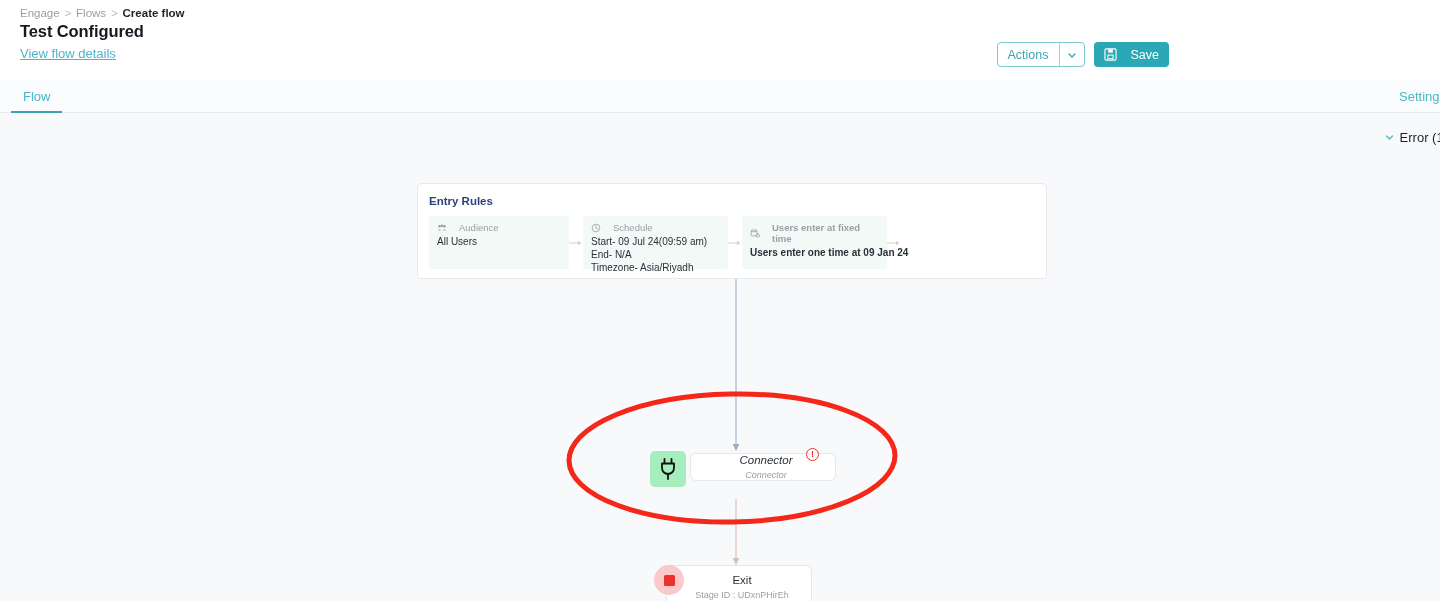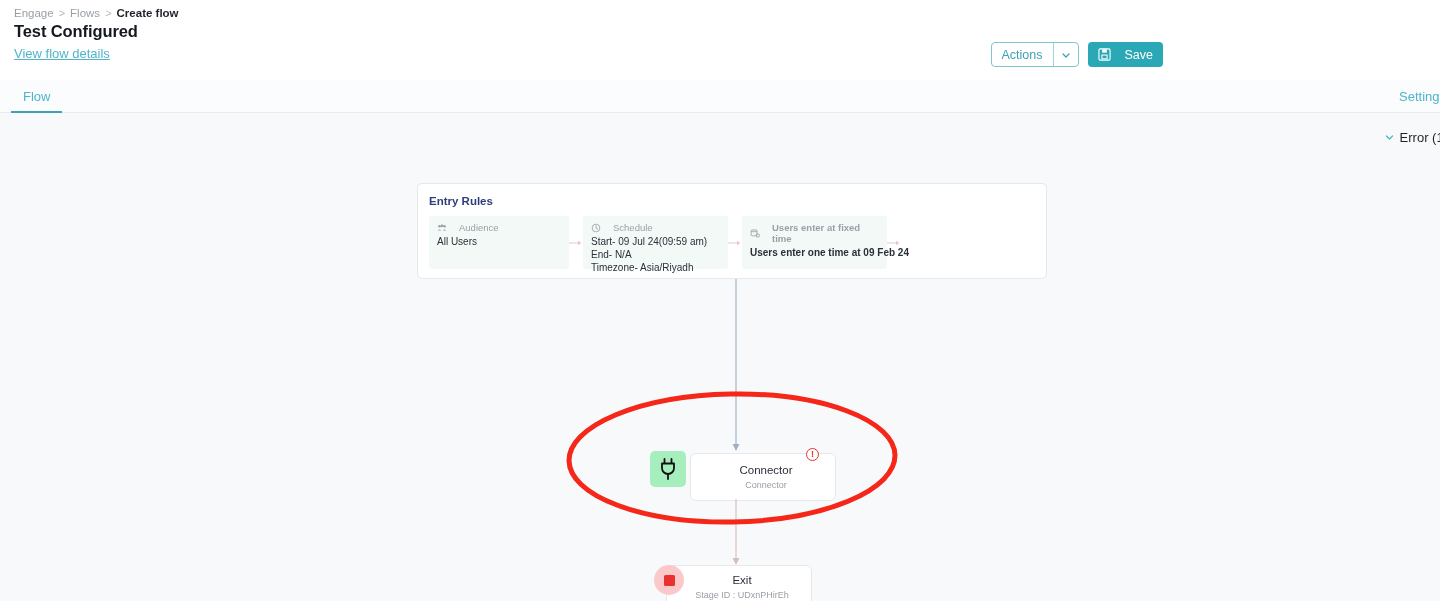--- a/index.html
+++ b/index.html
@@ -5,21 +5,21 @@
   * { box-sizing: border-box; margin: 0; padding: 0; }
   html, body {
     width: 1440px; height: 601px;
     font-family: "Liberation Sans", sans-serif;
     background: #ffffff;
     overflow: hidden;
   }
 
   
   .header {
-    position: absolute; top: 0; left: 0;
+    position: absolute; top: 0; left: 6px;
     width: 1163px; height: 80px;
     background: #ffffff;
   }
   .breadcrumb {
     position: absolute; left: 14px; top: 7px;
     font-size: 11.5px; color: #9aa0a6;
     display: flex; align-items: center; gap: 5px;
     white-space: nowrap;
   }
   .breadcrumb .crumb { color: #9aa0a6; }
@@ -160,21 +160,21 @@
   }
   .edge svg { display: block; }
 
   .node {
     position: absolute;
     background: #ffffff;
     border: 1px solid #e6e8ec;
     border-radius: 6px;
     display: flex; align-items: center;
   }
-  .node-connector { left: 690px; top: 340px; width: 146px; height: 48px; }
+  .node-connector { left: 690px; top: 340px; width: 146px; height: 28px; font-style: italic; }
   .node-exit      { left: 666px; top: 452px; width: 146px; height: 44px; }
 
   .node-text {
     width: 100%; text-align: center;
     padding-left: 6px;
   }
   .node-title { font-size: 11.5px; color: #2b3038; line-height: 15px; }
   .node-sub { font-size: 9px; color: #9aa0a6; line-height: 14px; }
 
   .node-badge {
@@ -337,21 +337,21 @@
           <span class="ricon">
             <svg width="10" height="10" viewBox="0 0 12 12">
               <rect x="1.4" y="2.4" width="7" height="7" rx="1" fill="none" stroke="#9aa0a6" stroke-width="1"></rect>
               <path d="M1.4 4.4 H8.4" stroke="#9aa0a6" stroke-width="1"></path>
               <circle cx="9.4" cy="9" r="2" fill="none" stroke="#9aa0a6" stroke-width="1"></circle>
             </svg>
           </span>
           <span>Users enter at fixed time</span>
         </div>
         <div class="rule-body">
-          <div>Users enter one time at 09 Feb 24</div>
+          <div>Users enter one time at 09 Jan 24</div>
         </div>
       </div>
 
       <div class="rule-arrow">
         <svg width="14" height="8" viewBox="0 0 14 8">
           <path d="M0 4 H10" stroke="#e3c9cf" stroke-width="1"></path>
           <path d="M9 1.8 L12.5 4 L9 6.2 Z" fill="#e3c9cf"></path>
         </svg>
       </div>
 

